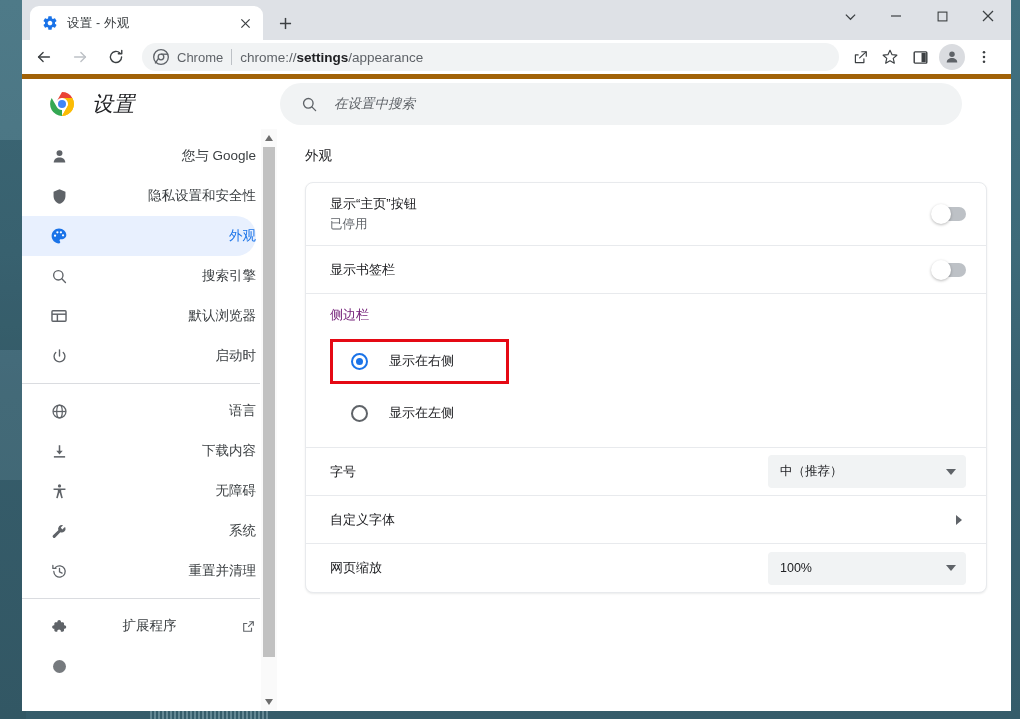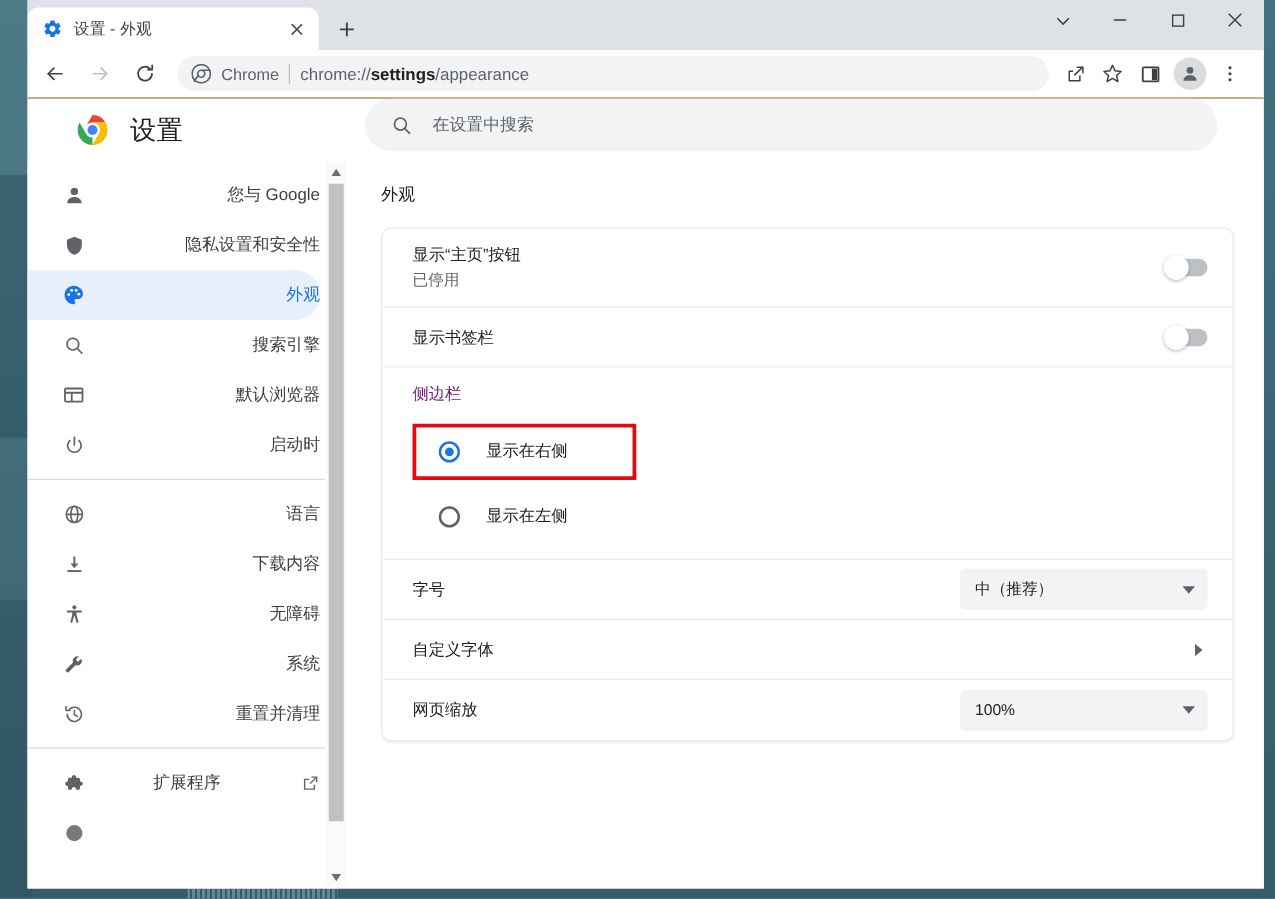--- a/index.html
+++ b/index.html
@@ -32,20 +32,21 @@
   
   .tabstrip {
     position: relative;
     height: 40px;
     background: #dee1e6;
     display: flex;
     align-items: flex-end;
   }
   .tab {
     position: relative;
+    margin-left: 8px;
     width: 233px; height: 34px;
     background: #ffffff;
     border-radius: 9px 9px 0 0;
     display: flex; align-items: center;
     padding: 0 8px 0 12px;
     gap: 9px;
   }
   .tab-favicon { width: 16px; height: 16px; flex: 0 0 16px; position: relative; }
   .tab-title {
     flex: 1 1 auto;
@@ -73,21 +74,21 @@
     width: 46px; height: 32px;
     display: flex; align-items: center; justify-content: center;
   }
 
   
   .toolbar {
     height: 39px;
     background: #ffffff;
     display: flex; align-items: center;
     padding: 0 12px 0 4px;
-    border-bottom: 1px solid #a16207;
+    border-bottom: 5px solid #a16207;
   }
   .navbtn {
     width: 30px; height: 30px; margin: 0 3px;
     display: flex; align-items: center; justify-content: center;
     border-radius: 50%;
     flex: 0 0 30px;
   }
   .omnibox {
     flex: 1 1 auto;
     height: 28px;
@@ -127,22 +128,22 @@
   
   .page {
     position: relative;
     height: 631px;
     background: #ffffff;
     display: flex;
   }
 
   
   .settings-header {
-    position: absolute; left: 12px; top: 0; right: 0; height: 50px;
-    display: flex; 
+    position: absolute; left: 0; top: 0; right: 0; height: 50px;
+    display: flex; align-items: center; font-style: italic;
   }
   .brand {
     width: 258px; display: flex; align-items: center; gap: 17px;
     padding-left: 27px;
   }
   .g-logo { width: 26px; height: 26px; flex: 0 0 26px; }
   .settings-title {
     font-size: 21px; color: #202124; letter-spacing: .3px;
   }
   .searchbox {

